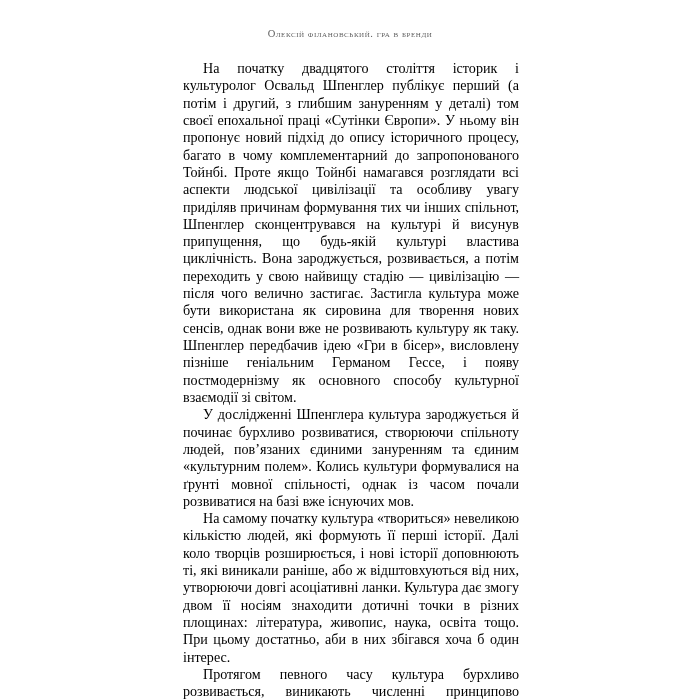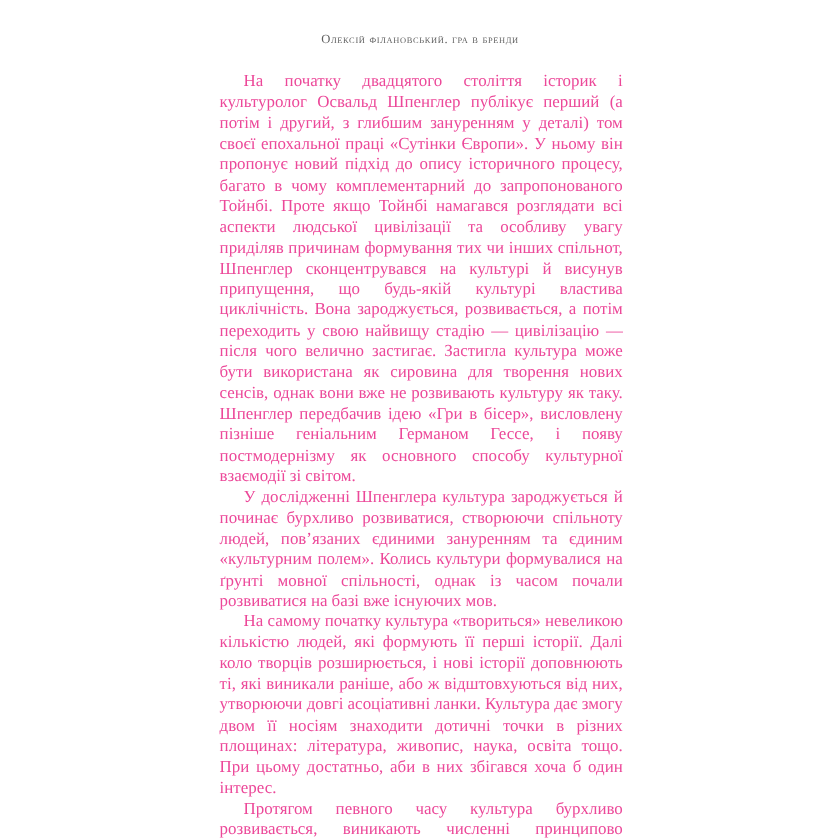--- a/index.html
+++ b/index.html
@@ -42,21 +42,21 @@
     left: 183px;
     width: 336px;
   }
   .text-block p {
     margin: 0;
     text-align: justify;
     text-justify: inter-word;
     text-indent: 20px;
     font-size: 14.1px;
     line-height: 17.32px;
-    color: #ec4899;
+    color: #000000;
     hyphens: manual;
     -webkit-hyphens: manual;
     word-spacing: -0.1px;
   }
   .folio {
     position: absolute;
     top: 624px;
     left: 0;
     width: 700px;
     text-align: center;

